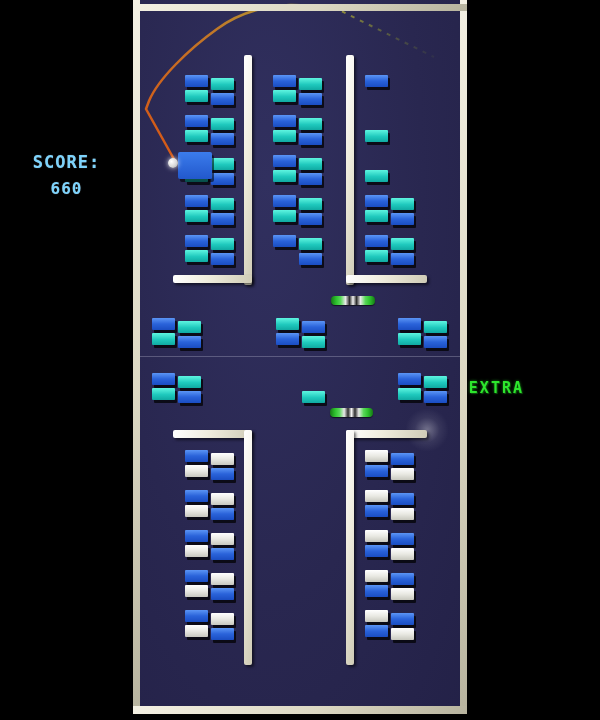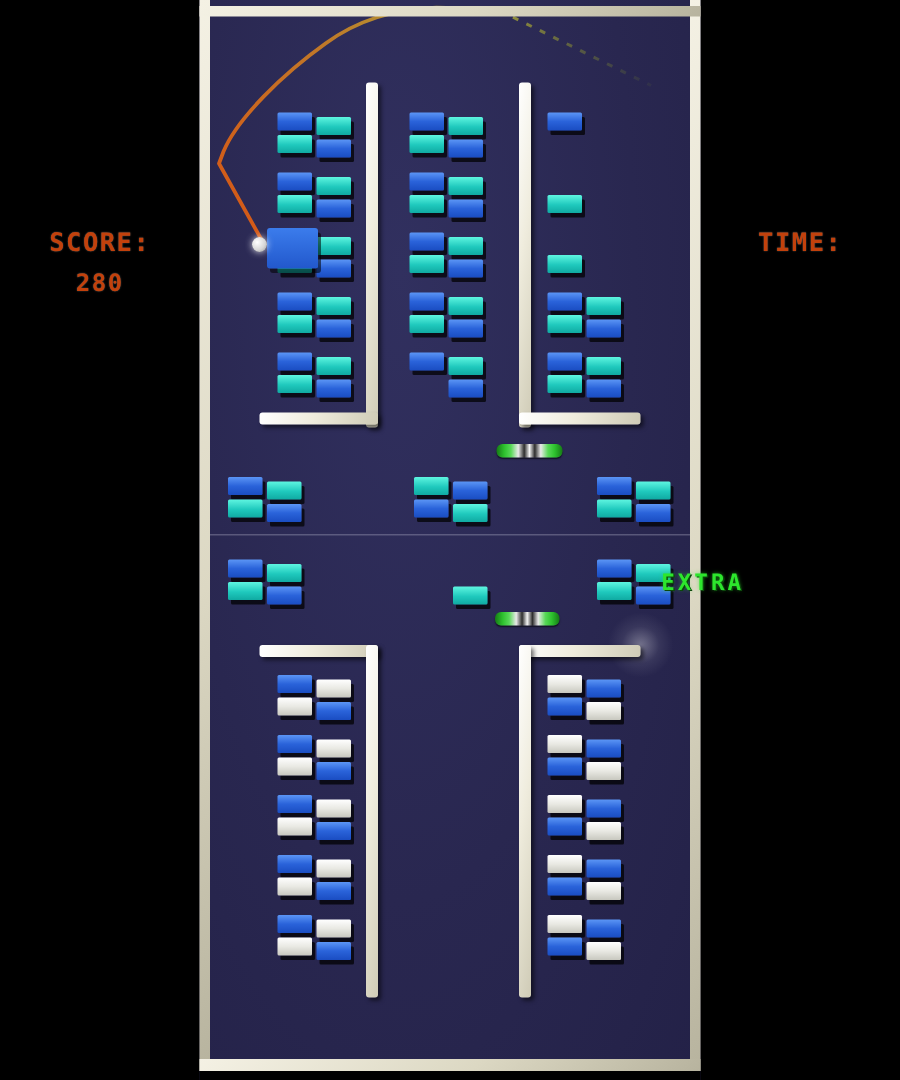--- a/index.html
+++ b/index.html
@@ -5,21 +5,21 @@
   html,body { margin:0; padding:0; }
   body {
     width:600px; height:720px;
     background:#000;
     overflow:hidden;
     position:relative;
     font-family:"DejaVu Sans Mono", monospace;
   }
 
   
-  .hud-block { position:absolute; width:133px; text-align:center; color:#c2410c; font-weight:bold; }
+  .hud-block { position:absolute; width:133px; text-align:center; color:#7dd3fc; font-weight:bold; }
   #score-block { left:0; top:152px; }
   #time-block  { left:467px; top:152px; }
   .hud-label { font-size:17px; letter-spacing:1px; text-shadow:0 0 1px rgba(255,255,255,0.4); }
   .hud-value { font-size:16px; margin-top:7px; letter-spacing:1px; text-shadow:0 0 1px rgba(255,255,255,0.4); }
 
   
   #playfield {
     position:absolute; left:133px; top:0; width:334px; height:720px;
     background: radial-gradient(ellipse at 40% 25%, #31305f 0%, #292750 55%, #232147 100%);
   }
@@ -72,35 +72,35 @@
   }
 
   #divider { position:absolute; left:7px; width:320px; height:1px; background:rgba(215,215,235,0.28); z-index:1; }
   #sparkle { position:absolute; z-index:1;
     background: radial-gradient(circle, rgba(255,255,255,0.35) 0%, rgba(255,255,255,0.08) 40%, rgba(255,255,255,0) 70%);
   }
 
   #trail-svg { position:absolute; left:0; top:0; z-index:1; }
 
   #bonus-text {
-    position:absolute; left:399px; top:379px; width:97px;
+    position:absolute; left:427px; top:379px; width:97px;
     text-align:right; font-weight:bold; font-size:15px;
     letter-spacing:2px; line-height:19px;
     z-index:6;
     text-shadow: 1px 1px 0 #0c4a0c, 0 0 3px rgba(45,230,45,0.6);
   }
 </style>
 </head>
 <body>
 
 <div>
 
   <div id="score-block" class="hud-block">
     <div class="hud-label">SCORE:</div>
-    <div class="hud-value">280</div>
+    <div class="hud-value">660</div>
   </div>
 
   <div id="playfield">
     <svg id="trail-svg" width="334" height="720" viewBox="0 0 334 720">
       <defs>
         <linearGradient id="gradSolid" gradientUnits="userSpaceOnUse" x1="42" y1="160" x2="197" y2="6">
           <stop offset="0" stop-color="#d45a18"></stop>
           <stop offset="0.55" stop-color="#c07828"></stop>
           <stop offset="1" stop-color="#a8a438"></stop>
         </linearGradient>
@@ -246,20 +246,19 @@
     <div id="sparkle" style="left: 272px; top: 408px; width: 44px; height: 44px;"></div>
 
     <div id="frame-left" class="frame-bar"></div>
     <div id="frame-right" class="frame-bar"></div>
     <div id="frame-top" class="frame-bar"></div>
     <div id="frame-bottom" class="frame-bar"></div>
     <div id="frame-below"></div>
   </div>
 
   <div id="time-block" class="hud-block">
-    <div class="hud-label">TIME:</div>
   </div>
 
   <div id="bonus-text" style="color: rgb(45, 230, 45);">
     <div>EXTRA</div>
   </div>
 
 </div>
 
 </body></html>

